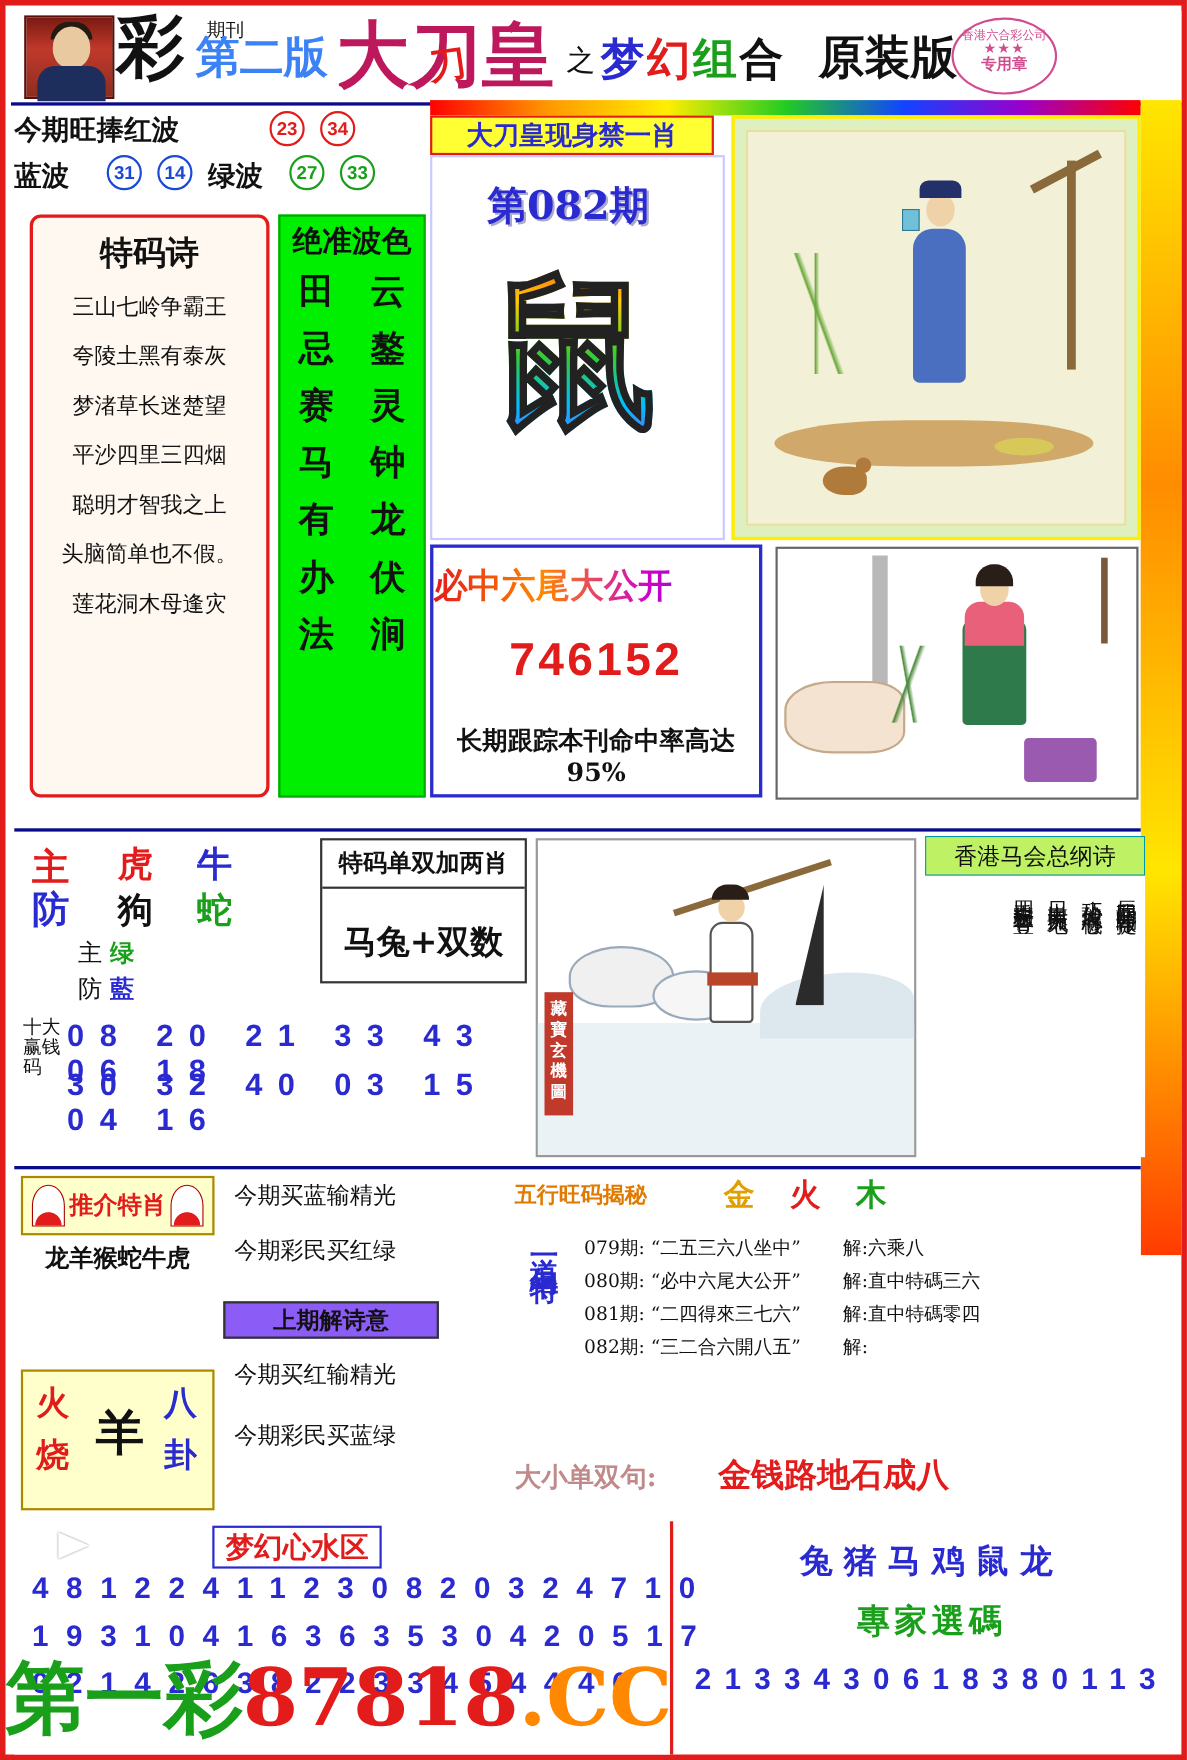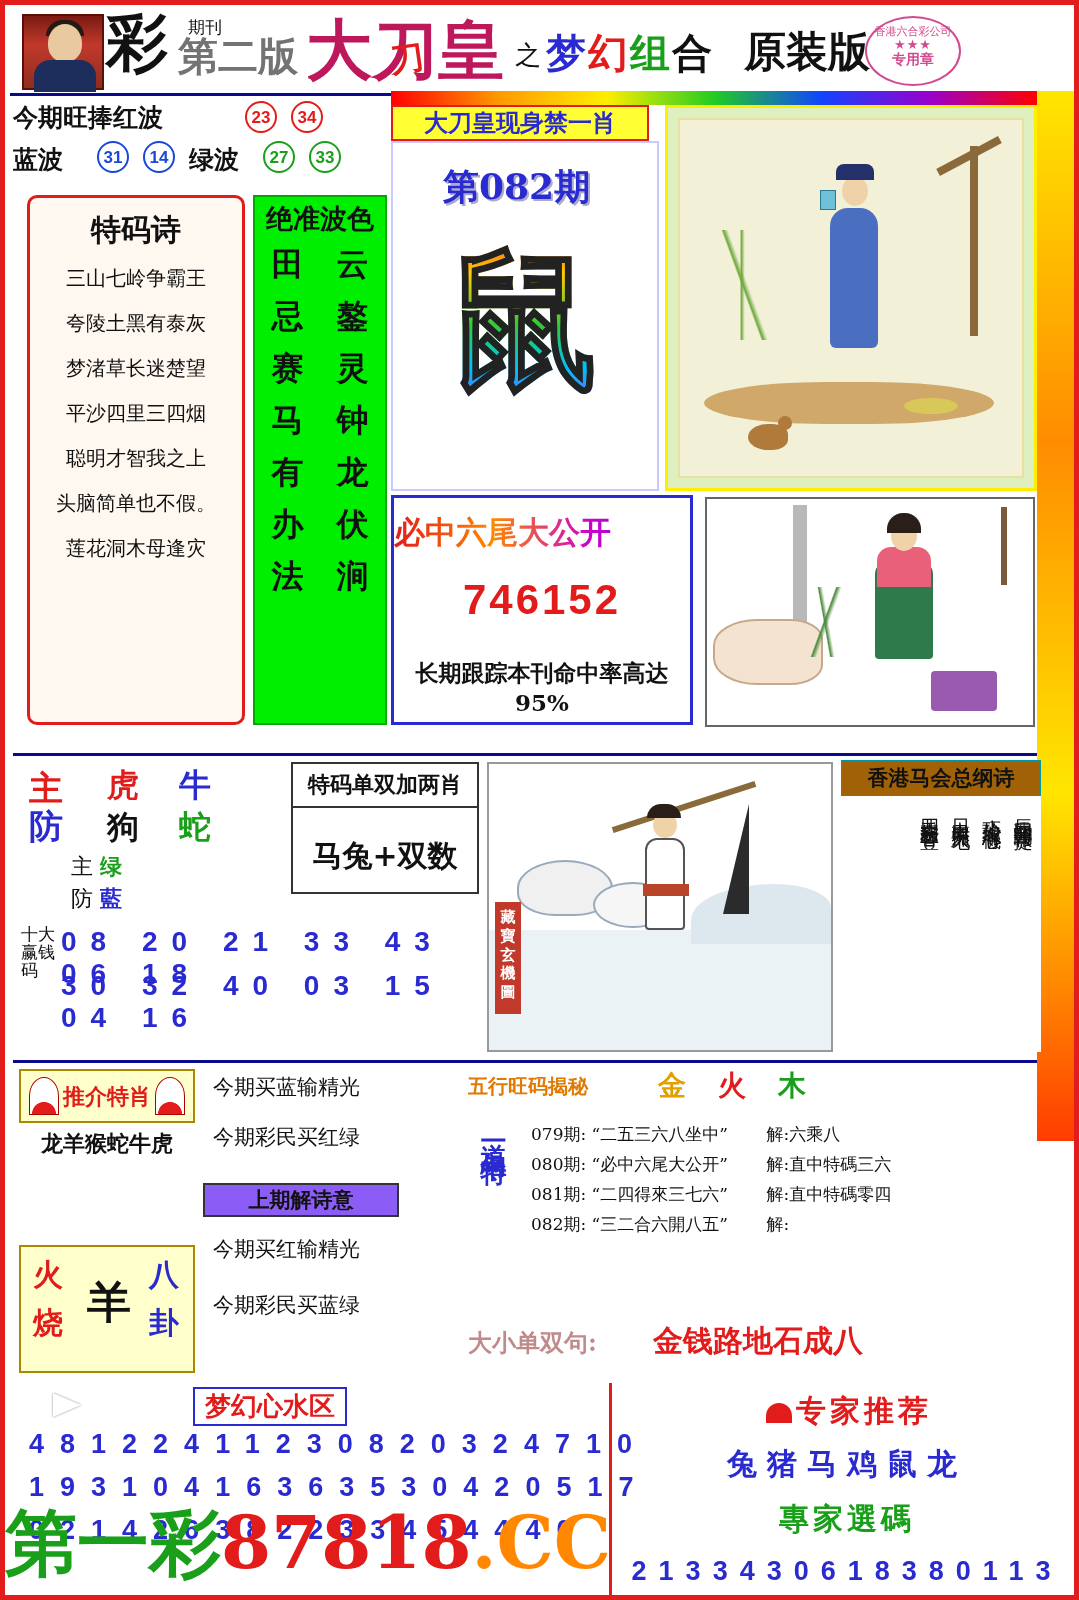--- a/index.html
+++ b/index.html
@@ -44,21 +44,21 @@
   .h-cai {
     position:absolute; left:96px; top:2px;
     font-family:"DejaVu Serif", serif; font-weight:bold;
     font-size:62px; color:#111; line-height:1;
   }
   .h-qikan {
     position:absolute; left:178px; top:6px; font-size:17px; color:#111;
   }
   .h-dier {
     position:absolute; left:168px; top:26px; font-size:40px; font-weight:bold;
-    font-family:Liberation Sans, sans-serif; color:#737373; line-height:1;
+    font-family:Liberation Mono, monospace; color:#3b82f6; line-height:1;
   }
   .h-dadao {
     position:absolute; left:296px; top:6px;
     font-family:"DejaVu Serif", serif; font-weight:bold; font-size:66px;
     color:#be185d; line-height:1.05;
   }
   .h-dao {
     position:absolute; left:380px; top:26px;
     font-family:"DejaVu Serif", serif; font-weight:bold; font-size:34px;
     color:#e21b1b; transform:rotate(-8deg);
@@ -362,22 +362,22 @@
     position:absolute; left:6px; top:138px; width:26px; height:112px;
     background:#c0392b; color:#fff; font-size:15px; font-weight:bold;
     text-align:center; line-height:1.25; padding-top:6px;
     font-family:"DejaVu Serif", serif;
   }
   .gangshi {
     position:absolute; left:828px; top:4px; width:200px; height:292px;
     background:#ffffff;
   }
   .gangshi .title {
-    background:#a16207; border:1px solid #0099aa; text-align:center;
-    font-size:21px; font-weight:bold; color:#111; padding:3px 0;
+    background:#bef264; border:1px solid #0099aa; text-align:center;
+    font-size:21px; font-weight:normal; color:#111; padding:3px 0;
     font-family:"DejaVu Serif", serif;
   }
   .gangshi .cols {
     display:flex; flex-direction:row-reverse; justify-content:flex-start;
     gap:8px; padding:8px 6px 0 6px;
   }
   .gangshi .col {
     writing-mode:vertical-rl; text-orientation:upright;
     font-size:19px; line-height:1.22; color:#111;
     font-family:"DejaVu Serif", serif; letter-spacing:2px;
@@ -790,23 +790,20 @@
       <div class="nr">
         <span>19</span><span>31</span><span>04</span><span>16</span><span>36</span><span>35</span><span>30</span><span>42</span><span>05</span><span>17</span>
       </div>
       <div class="nr">
         <span>02</span><span>14</span><span>26</span><span>38</span><span>22</span><span>33</span><span>45</span><span>44</span><span>40</span>
       </div>
     </div>
   </div>
 
   <div class="rbottom">
-    <div class="rb-t1">
-      <span class="hat-icon"></span><span>专家推荐</span>
-    </div>
     <div class="rb-zodiac">兔猪马鸡鼠龙</div>
     <div class="rb-t2">專家選碼</div>
     <div class="rb-nums">
       <span>21</span><span>33</span><span>43</span><span>06</span><span>18</span><span>38</span><span>01</span><span>13</span>
     </div>
   </div>
 
   <div class="watermark">
     <span class="wm-a">第一彩</span><span class="wm-b">87818</span><span class="wm-c">.CC</span>
   </div>

